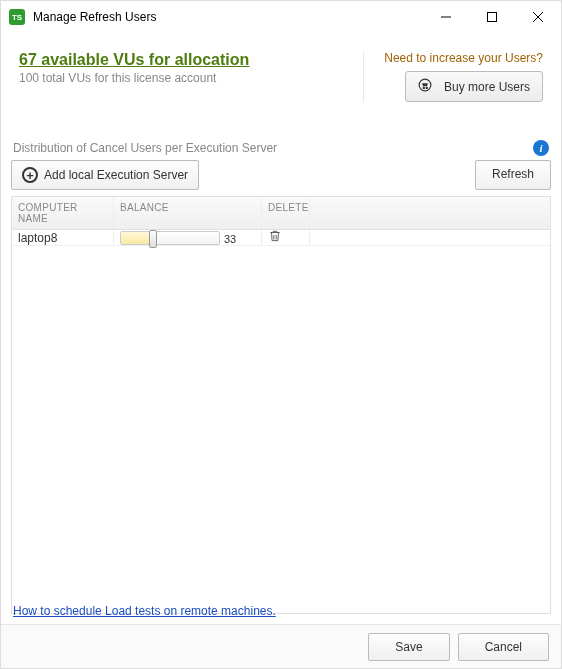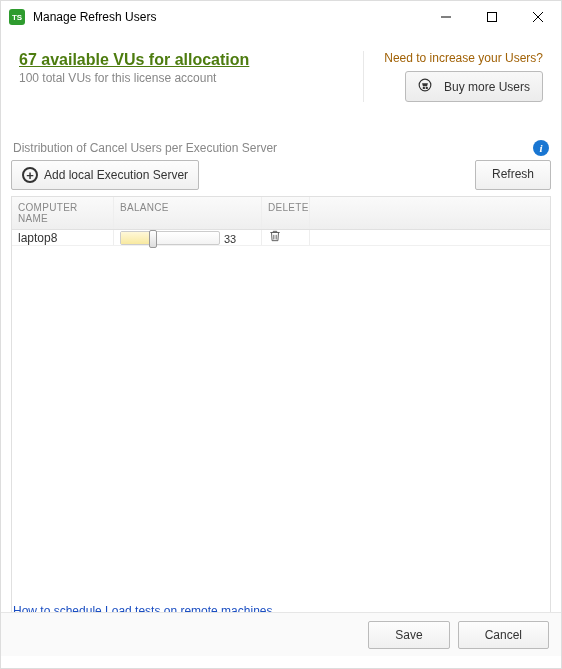--- a/index.html
+++ b/index.html
@@ -37,21 +37,21 @@
   .td { font-size: 12px; color: #333; display: flex; align-items: center; height: 100%; }
   .slider-cell { display: flex; align-items: center; gap: 4px; }
   .slider { position: relative; width: 100px; height: 14px; background: linear-gradient(#fff,#f3f3f3); border: 1px solid #ccc; border-radius: 2px; }
   .slider-fill { position: absolute; left: 0; top: 0; bottom: 0; width: 33%; background: linear-gradient(#fff8d9,#f8e9a0); border-right: 1px solid #d8c66a; }
   .slider-thumb { position: absolute; left: 33%; top: -2px; width: 8px; height: 18px; background: linear-gradient(#fff,#ddd); border: 1px solid #999; border-radius: 2px; transform: translateX(-50%); cursor: pointer; }
   .slider-val { font-size: 11px; color: #333; align-self: flex-start; margin-top: -2px; }
   .trash { cursor: pointer; color: #666; }
   .trash svg { width: 14px; height: 14px; }
   .link-row { position: absolute; bottom: 50px; left: 12px; }
   .link { color: #1a4ec2; text-decoration: underline; font-size: 12px; cursor: pointer; }
-  .footer { position: absolute; bottom: 12px; left: 0; right: 0; border-top: 1px solid #e6e6e6; height: 44px; display: flex; align-items: center; justify-content: flex-end; padding: 0 12px; gap: 8px; background: #fafafa; }
+  .footer { position: absolute; bottom: 0; left: 0; right: 0; border-top: 1px solid #e6e6e6; height: 44px; display: flex; align-items: center; justify-content: flex-end; padding: 0 12px; gap: 8px; background: #fafafa; }
   .footer-btn { padding: 6px 26px; border: 1px solid #bbb; background: linear-gradient(#fdfdfd,#f0f0f0); border-radius: 2px; cursor: pointer; font-size: 12px; color: #333; }
 </style>
 </head>
 <body>
 
 <div class="titlebar">
   <div class="app-icon">TS</div>
   <div class="title">Manage Refresh Users</div>
   <div class="winbtns">
     <div class="winbtn">

